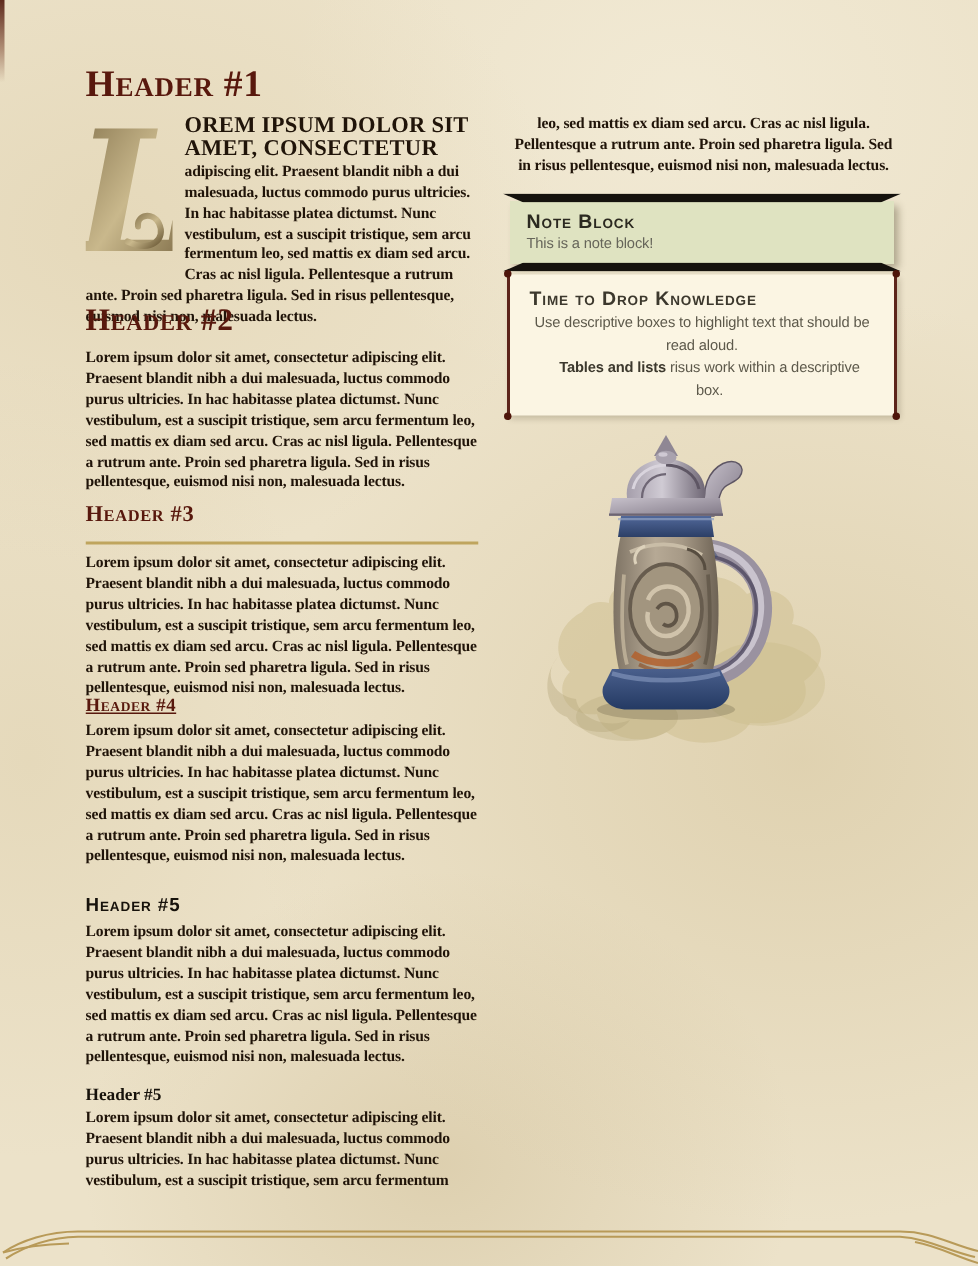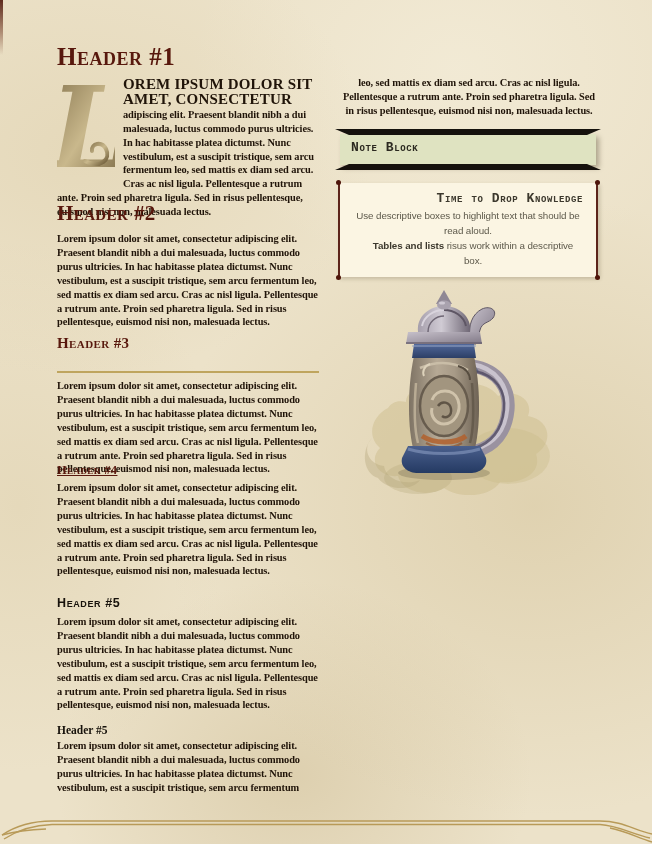--- a/index.html
+++ b/index.html
@@ -22,21 +22,21 @@
     background: linear-gradient(180deg, #5f2b1d, rgba(138,90,67,0.6) 60%, transparent);
   }
   .col { position: absolute; top: 40px; }
   .col-left  { left: 57px;  width: 262px; height: 758px; overflow: hidden; }
   .col-right { left: 340px; width: 258px; height: 520px; }
   .blk { position: absolute; left: 0; width: 100%; }
 
   h1,h2,h3,h4,h5,h6 { font-variant: small-caps; color: #58180D; }
   h1 { font-size: 25px; line-height: 26px; margin: 4px 0 8px; letter-spacing: 0.5px; }
   h2 { font-size: 21px; line-height: 21px; margin: 0 0 8px; letter-spacing: 0.4px; }
-  h3 { font-size: 15px; line-height: 15px; margin: 0 0 6px; padding-bottom: 20px;
+  h3 { font-size: 15px; line-height: 15px; margin: 0 0 6px; padding-bottom: 10px;
        border-bottom: 2px solid #bfa55e; letter-spacing: 0.4px; }
   h4 { font-size: 12.5px; line-height: 13px; margin: 0 0 4px; letter-spacing: 0.4px; text-decoration: underline; }
   h5 { font-size: 12.5px; line-height: 13px; margin: 0 0 5px; color: #17120b;
        font-family: "Liberation Sans", "DejaVu Sans", sans-serif; letter-spacing: 0.6px; }
   h6 { font-size: 11.5px; line-height: 12px; margin: 0 0 3px; color: #17120b;
        font-variant: normal; }
 
   .body {
     margin: 0; font-weight: 700; font-size: 10.4px; line-height: 13.9px;
     letter-spacing: -0.1px; color: #201409;
@@ -52,36 +52,36 @@
     box-shadow: 3px 3px 5px rgba(55,45,20,0.35);
   }
   .note::before, .note::after {
     content: ""; position: absolute; left: -5px; right: -5px; height: 6px;
     background: #15120d;
   }
   .note::before { top: -5px;   clip-path: polygon(0 0, 100% 0, calc(100% - 14px) 100%, 14px 100%); }
   .note::after  { bottom: -5px; clip-path: polygon(14px 0, calc(100% - 14px) 0, 100% 100%, 0 100%); }
 
   .sans-title {
-    font-family: Liberation Mono, monospace;
+    font-family: Liberation Sans, sans-serif;
     font-variant: small-caps; font-weight: 700; font-size: 13px;
     letter-spacing: 0.6px; color: #2b2920; margin: 0 0 2px;
   }
   .note-body, .desc-line {
     font-family: "Liberation Sans", "DejaVu Sans", sans-serif;
     font-size: 9.8px; letter-spacing: -0.1px; color: #66655a; margin: 0;
   }
 
   .desc {
     position: absolute; top: 143px; left: -2px; right: 0;
     background: #fbf5e3; padding: 8px 13px 9px;
     border-left: 2px solid #5c241a; border-right: 2px solid #5c241a;
     box-shadow: 2px 2px 4px rgba(55,45,20,0.2);
   }
-  .desc .sans-title { color: #3c382d; text-align: right; }
+  .desc .sans-title { color: #3c382d; }
   .desc-line { color: #5d594b; line-height: 15px; text-align: center; }
   .desc-line.indent { padding-left: 10px; }
   .desc-line b { color: #3c382d; }
   .corner-dot {
     position: absolute; width: 5px; height: 5px; border-radius: 50%;
     background: #4e150a;
   }
   .dot-tl { top: -3px; left: -4px; }   .dot-tr { top: -3px; right: -4px; }
   .dot-bl { bottom: -3px; left: -4px; } .dot-br { bottom: -3px; right: -4px; }
 
@@ -138,20 +138,21 @@
       <h6>Header #5</h6>
       <p class="body">Lorem ipsum dolor sit amet, consectetur adipiscing elit. Praesent blandit nibh a dui malesuada, luctus commodo purus ultricies. In hac habitasse platea dictumst. Nunc vestibulum, est a suscipit tristique, sem arcu fermentum</p>
     </section>
   </div>
 
   <div class="col col-right">
     <p class="body cont">leo, sed mattis ex diam sed arcu. Cras ac nisl ligula. Pellentesque a rutrum ante. Proin sed pharetra ligula. Sed in risus pellentesque, euismod nisi non, malesuada lectus.</p>
 
     <div class="note">
       <div class="sans-title">Note Block</div>
+      <p class="note-body">This is a note block!</p>
     </div>
 
     <div class="desc">
       <span class="corner-dot dot-tl"></span>
       <span class="corner-dot dot-tr"></span>
       <span class="corner-dot dot-bl"></span>
       <span class="corner-dot dot-br"></span>
       <div class="sans-title">Time to Drop Knowledge</div>
       <p class="desc-line">Use descriptive boxes to highlight text that should be read aloud.</p>
       <p class="desc-line indent"><b>Tables and lists</b><span> risus work within a descriptive box.</span></p>

